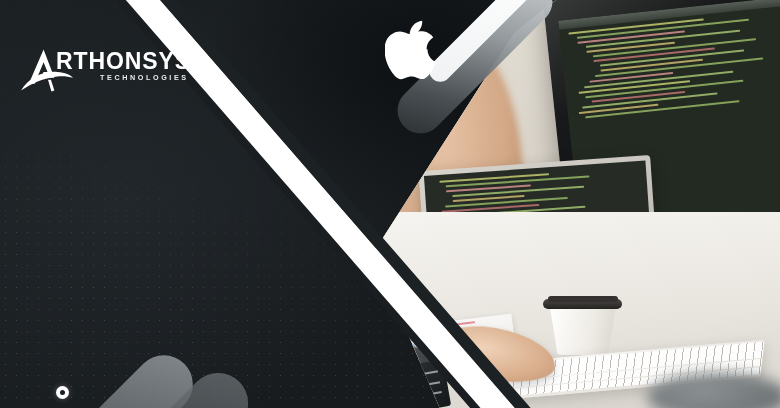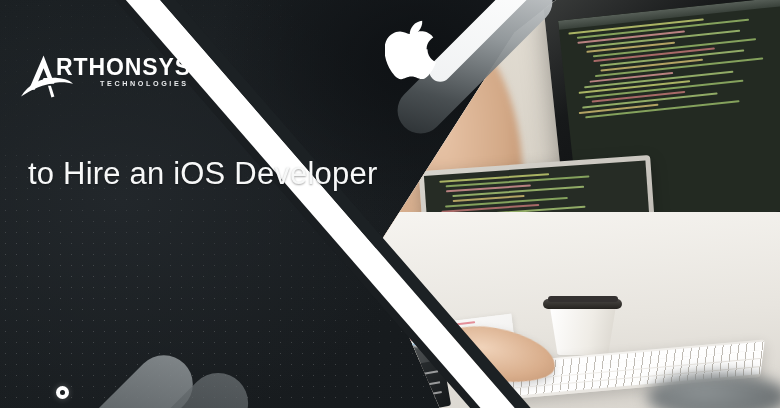--- a/index.html
+++ b/index.html
@@ -320,21 +320,21 @@
   
   .apple-logo{
     position:absolute;
     left:385px; top:20px;
     width:52px; height:62px;
   }
 
   
   .brand{
     position:absolute;
-    left:20px; top:48px;
+    left:20px; top:42px;
     width:150px; height:56px;
   }
   .brand-mark{
     position:absolute; left:0; top:2px;
     width:54px; height:52px;
   }
   .brand-text{
     position:absolute;
     left:36px; top:8px;
     color:#ffffff;
@@ -497,16 +497,15 @@
         <path fill="#ffffff" d="M2 92 C 18 66, 46 52, 76 54 C 92 55, 103 60, 108 66 C 99 63, 88 62, 76 63 C 48 66, 22 78, 2 92 Z"></path>
 
         <path fill="#ffffff" d="M57 70 L64 94 L70 92 L63 70 Z"></path>
       </svg>
     </div>
     <div class="brand-text">RTHONSYS</div>
     <div class="brand-sub">TECHNOLOGIES</div>
   </div>
 
   <div class="headline">
-    <span>to Hire an iOS Developer</span>
   </div>
 
 </div>
 
 </body></html>

